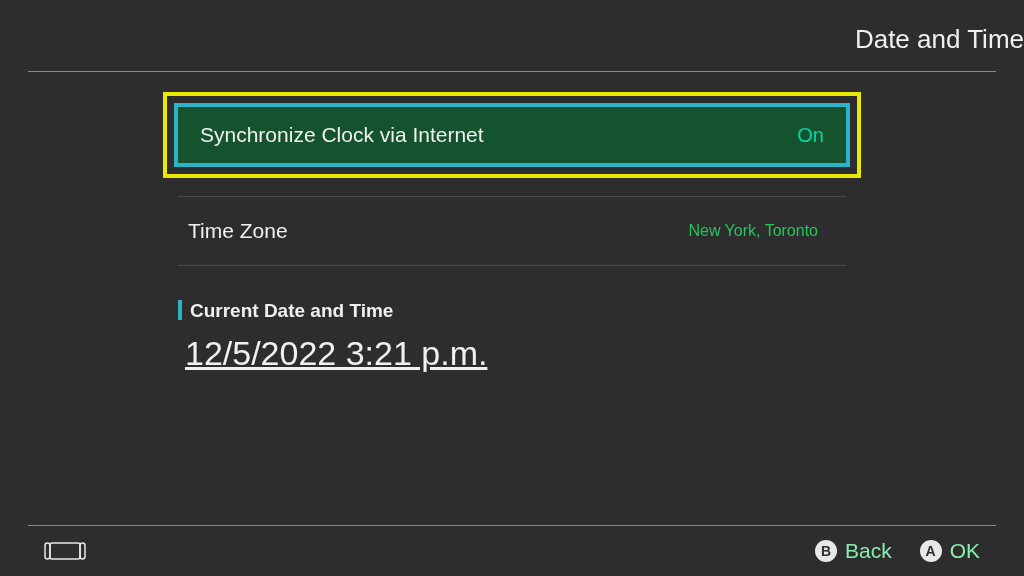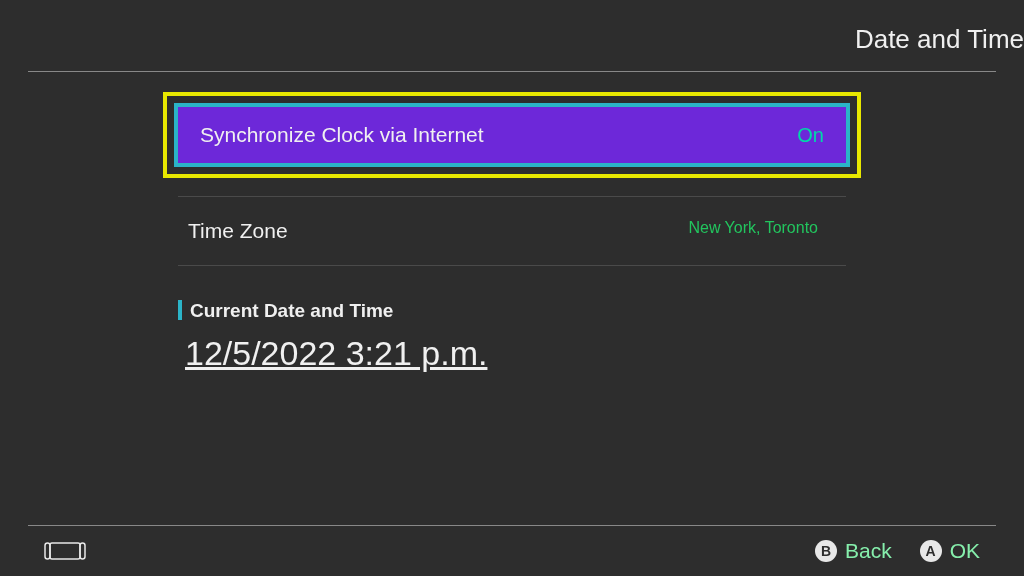--- a/index.html
+++ b/index.html
@@ -36,21 +36,21 @@
     .highlight-box {
       margin: 0 163px 0 163px;
       border: 4px solid #e8e800;
       padding: 7px 7px 7px 7px;
     }
     .selected-row {
       display: flex;
       justify-content: space-between;
       align-items: center;
       padding: 16px 22px;
-      background: #6d28d9;
+      background: #14532d;
       border: 4px solid #2bb4c8;
     }
     .selected-row-label {
       font-size: 21px;
       color: #f0f0f0;
     }
     .selected-row-value {
       font-size: 20px;
       color: #00d8a8;
     }
@@ -60,20 +60,21 @@
       padding: 10px 12px 2px 12px;
     }
     .row-divider {
       height: 1px;
       background: #4a4a4a;
       margin: 18px 178px 0 178px;
     }
     .normal-row {
       display: flex;
       justify-content: space-between;
+      align-items: center;
       padding: 22px 28px 22px 10px;
       margin: 0 178px 0 178px;
     }
     .normal-row-label {
       font-size: 21px;
       color: #f0f0f0;
     }
     .normal-row-value {
       font-size: 16px;
       color: #22c55e;

